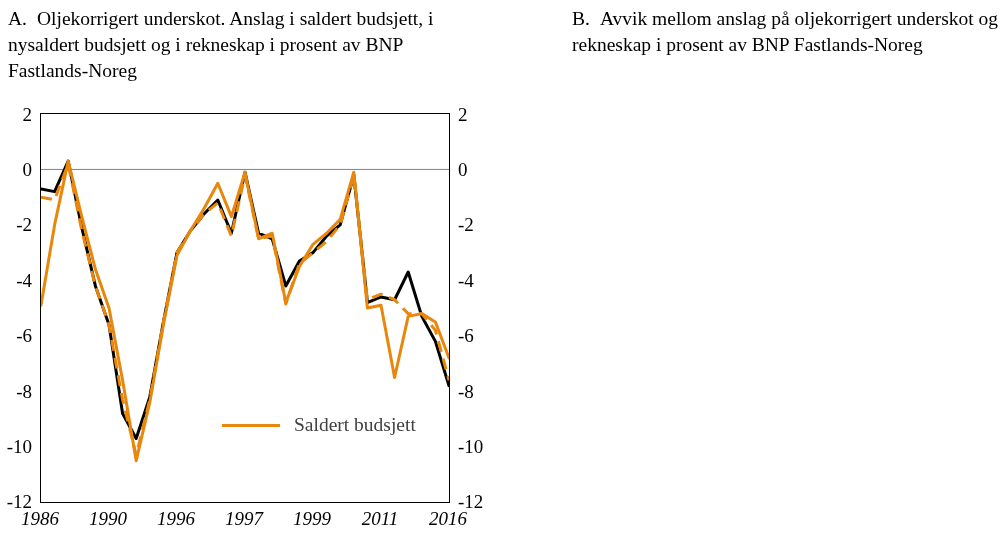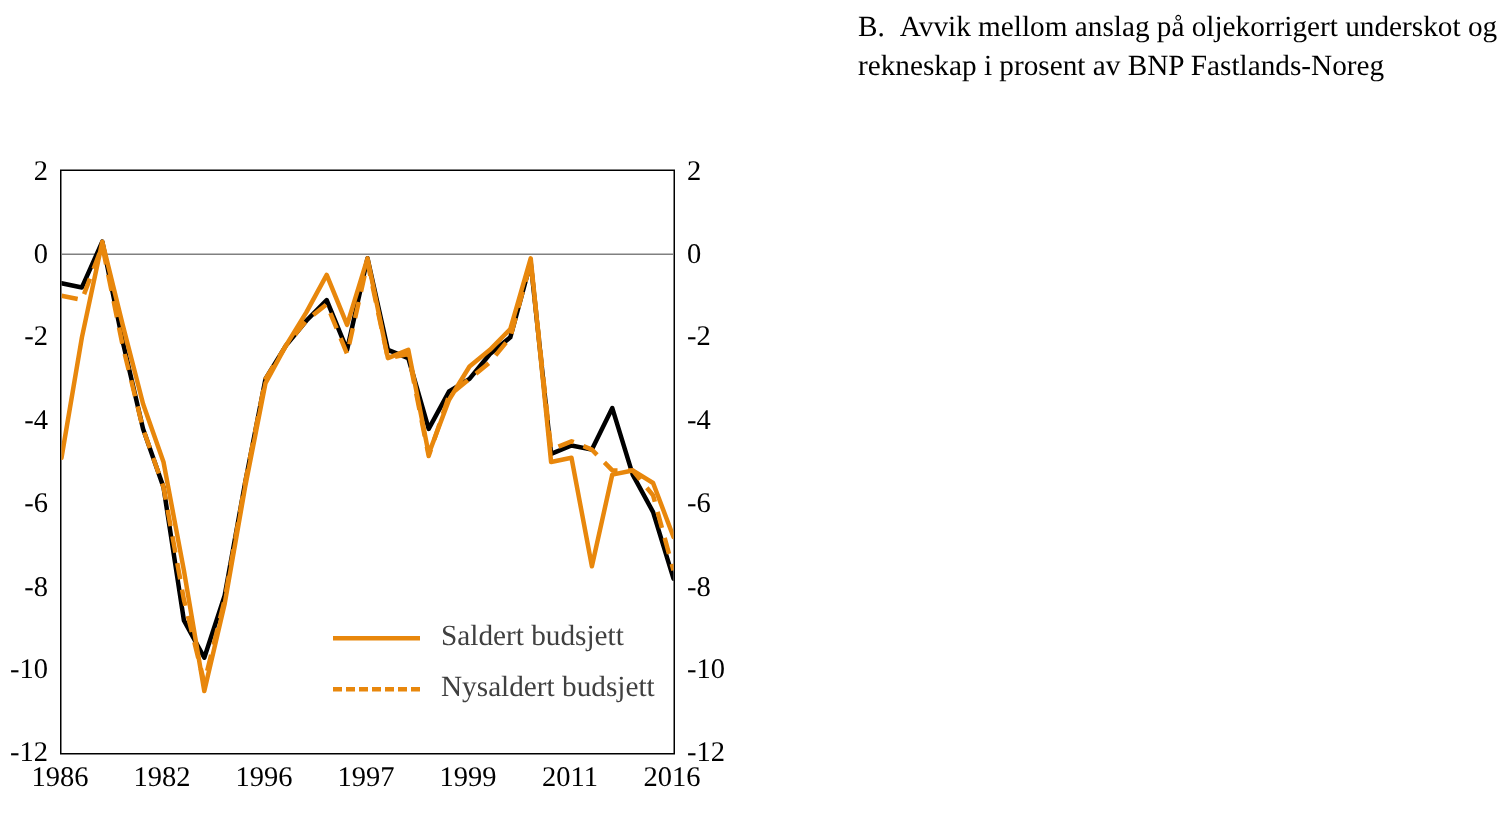--- a/index.html
+++ b/index.html
@@ -32,21 +32,21 @@
 
   .ticklabel{
     position:absolute;
     font-size:19px;
     font-family:"Liberation Serif", serif;
     color:#000;
     white-space:nowrap;
   }
   .yl{text-align:right;}
   .yr{text-align:left;}
-  .xl{text-align:center;}
+  .xl{text-align:center;font-style:italic;}
 
   svg{display:block;}
   .zeroline{stroke:#808080;stroke-width:1;}
   .series-orange{fill:none;stroke:#E8870C;stroke-width:3;stroke-linejoin:round;stroke-linecap:round;}
   .series-orange-dash{fill:none;stroke:#E8870C;stroke-width:3;stroke-dasharray:11 7;stroke-linejoin:round;stroke-linecap:butt;}
   .series-black{fill:none;stroke:#000000;stroke-width:3;stroke-linejoin:round;stroke-linecap:round;}
 
   .legend{position:absolute;}
   .legend-row{display:flex;align-items:center;height:34px;}
   .legend-swatch{width:58px;height:0;border-top-width:3px;border-top-style:solid;margin-right:14px;}
@@ -57,20 +57,23 @@
 
   #legendA{left:222px;top:408px;}
 </style>
 </head>
 <body>
 
 <div class="page">
 
   <div class="panel" id="panelA">
 
+    <div class="title" id="titleA">
+      <span class="title-letter">A.</span><span class="title-text">Oljekorrigert underskot. Anslag i saldert budsjett, i nysaldert budsjett og i rekneskap i prosent av BNP Fastlands-Noreg</span>
+    </div>
 
     <div class="plotbox" id="plotA">
       <svg width="408" height="388" viewBox="0 0 408 388">
 
         <line class="zeroline" x1="0" y1="55.43" x2="408" y2="55.43"></line>
 
         <polyline class="series-black" points="0,74.86 13.6,77.63 27.2,47.11 40.8,113.69 54.4,171.96 68,210.8 81.6,299.54 95.2,324.51 108.8,282.89 122.4,207.99 136,138.63 149.6,116.46 163.2,99.81 176.8,86.03 190.4,119.23 204,58.2 217.6,119.23 231.2,124.77 244.8,171.96 258.4,146.94 272,138.63 285.6,121.99 299.2,110.91 312.8,61.0 326.4,188.6 340,182.97 353.6,185.74 367.2,158.03 380.8,202.4 394.4,227.37 408,271.8"></polyline>
 
         <polyline class="series-orange-dash" points="0,83.14 13.6,85.91 27.2,49.89 40.8,116.46 54.4,171.96 68,210.8 81.6,285.74 95.2,341.17 108.8,285.66 122.4,207.99 136,138.63 149.6,116.46 163.2,99.81 176.8,88.80 190.4,121.99 204,60.97 217.6,124.77 231.2,121.99 244.8,190.0 258.4,149.71 272,138.63 285.6,127.54 299.2,110.91 312.8,61.0 326.4,185.74 340,180.2 353.6,185.74 367.2,199.63 380.8,199.63 394.4,216.26 408,266.26"></polyline>
 
@@ -90,35 +93,31 @@
     <div class="ticklabel yr" style="left:458px;top:104px;width:40px;">2</div>
     <div class="ticklabel yr" style="left:458px;top:159px;width:40px;">0</div>
     <div class="ticklabel yr" style="left:458px;top:214px;width:40px;">-2</div>
     <div class="ticklabel yr" style="left:458px;top:270px;width:40px;">-4</div>
     <div class="ticklabel yr" style="left:458px;top:325px;width:40px;">-6</div>
     <div class="ticklabel yr" style="left:458px;top:381px;width:40px;">-8</div>
     <div class="ticklabel yr" style="left:458px;top:436px;width:40px;">-10</div>
     <div class="ticklabel yr" style="left:458px;top:491px;width:40px;">-12</div>
 
     <div class="ticklabel xl" style="left:10px;top:508px;width:60px;">1986</div>
-    <div class="ticklabel xl" style="left:78px;top:508px;width:60px;">1982</div>
+    <div class="ticklabel xl" style="left:78px;top:508px;width:60px;">1990</div>
     <div class="ticklabel xl" style="left:146px;top:508px;width:60px;">1996</div>
     <div class="ticklabel xl" style="left:214px;top:508px;width:60px;">1997</div>
     <div class="ticklabel xl" style="left:282px;top:508px;width:60px;">1999</div>
     <div class="ticklabel xl" style="left:350px;top:508px;width:60px;text-align:center;">2011</div>
     <div class="ticklabel xl" style="left:418px;top:508px;width:60px;">2016</div>
 
     <div class="legend" id="legendA">
       <div class="legend-row">
         <span class="legend-swatch sw-orange"></span>
         <span class="legend-label">Saldert budsjett</span>
-      </div>
-      <div class="legend-row">
-        <span class="legend-swatch sw-orange-dash"></span>
-        <span class="legend-label">Nysaldert budsjett</span>
       </div>
     </div>
   </div>
 
   <div class="panel" id="panelB">
 
     <div class="title" id="titleB">
       <span class="title-letter">B.</span><span class="title-text">Avvik mellom anslag på oljekorrigert underskot og rekneskap i prosent av BNP Fastlands-Noreg</span>
     </div>
 

